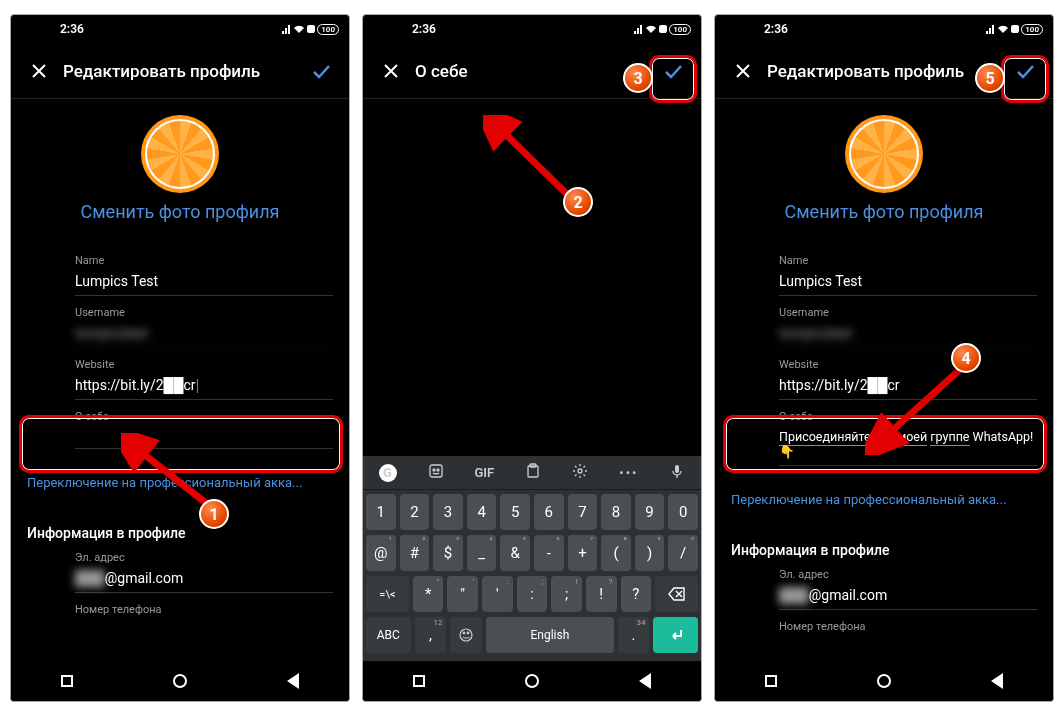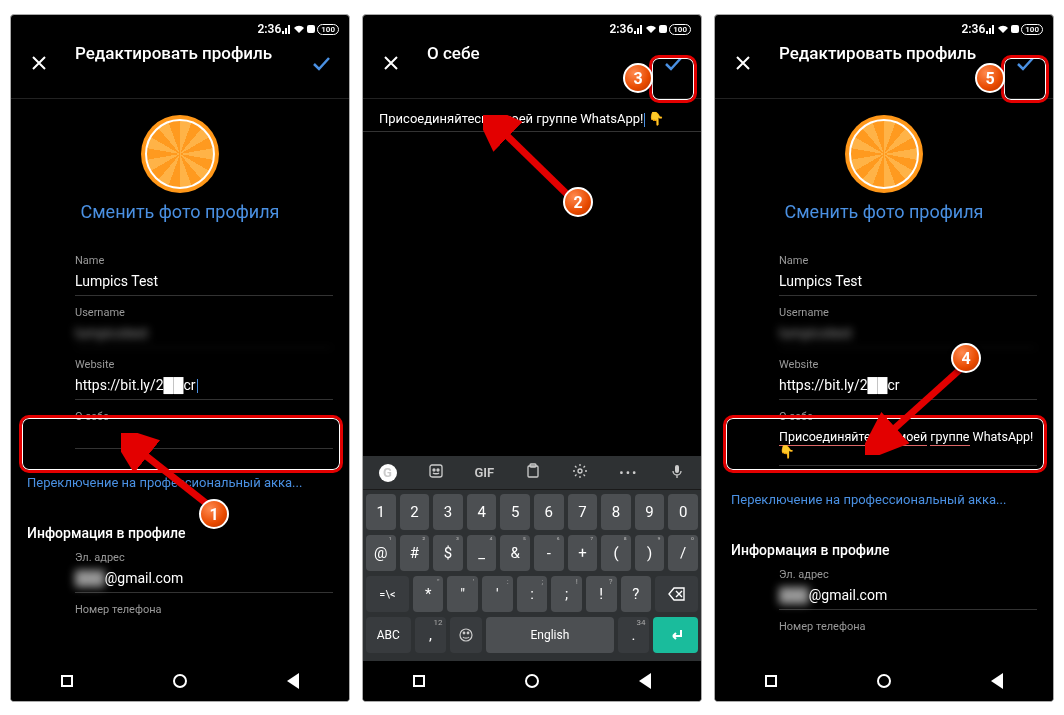--- a/index.html
+++ b/index.html
@@ -20,34 +20,35 @@
     border-radius: 4px;
     background: #000;
     color: #fff;
     position: relative;
     overflow: hidden;
   }
   .status-bar {
     height: 28px;
     display: flex;
     align-items: center;
-    justify-content: flex-end;
+    justify-content: space-between;
     padding: 0 10px;
     font-size: 12px;
     font-weight: 600;
     margin-left: 39px;
   }
   .status-icons { display: flex; align-items: center; font-size: 11px; }
   .status-icons svg { width: 12px; height: 12px; fill: #fff; }
   .status-icons .batt { border: 1px solid #fff; border-radius: 6px; font-size: 8px; padding: 0 3px; }
   .app-bar {
     height: 56px;
     display: flex;
+    align-items: center;
     padding: 0 8px;
-    gap: 16px;
+    gap: 4px;
     border-bottom: 1px solid #222;
   }
   .app-bar .title { font-size: 17px; font-weight: 500; flex: 1; }
   .close-x, .check {
     width: 40px; height: 40px; display: flex; align-items: center; justify-content: center;
   }
   .check svg { stroke: #4a90e2; stroke-width: 2.5; fill: none; }
   .close-x svg { stroke: #fff; stroke-width: 2; fill: none; }
   .content { padding: 8px 16px; }
   .avatar-block { text-align: center; padding: 8px 0 0 0; }
@@ -229,23 +230,20 @@
         <svg width="18" height="18" viewBox="0 0 18 18">
           <path d="M3 3l12 12M15 3L3 15"></path>
         </svg>
       </div>
     <div class="title">О себе</div>
     <div class="check">
         <svg width="22" height="22" viewBox="0 0 22 22">
           <path d="M4 12l5 5L19 6"></path>
         </svg>
       </div>
-  </div>
-  <div class="bio-input">
-    <span>Присоединяйтесь к моей группе WhatsApp!</span><span class="cursor"></span> <span>👇</span>
   </div>
 
 
   <div class="kbd">
     <div class="kbd-top">
       <span class="g-logo">G</span>
       <span><svg width="16" height="16" viewBox="0 0 16 16" fill="none" stroke="#ccc" stroke-width="1.3">
             <rect x="2" y="2" width="12" height="12" rx="2"></rect>
             <circle cx="6" cy="7" r="1" fill="#ccc"></circle>
             <circle cx="10" cy="7" r="1" fill="#ccc"></circle>

